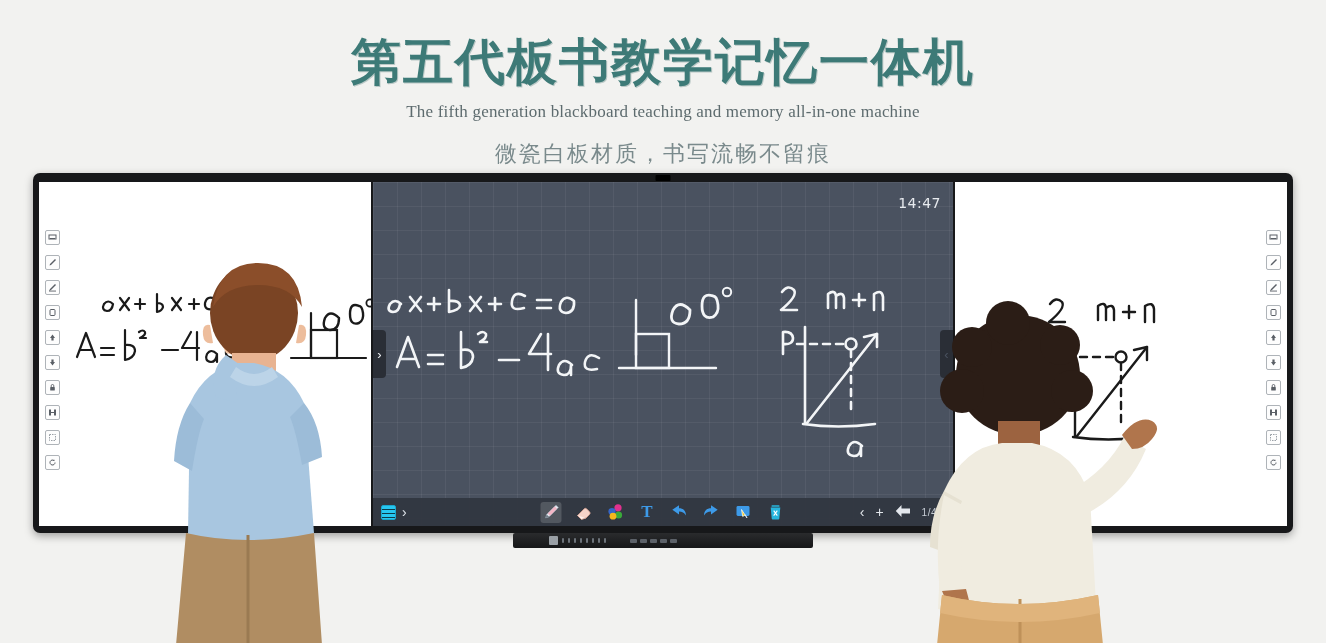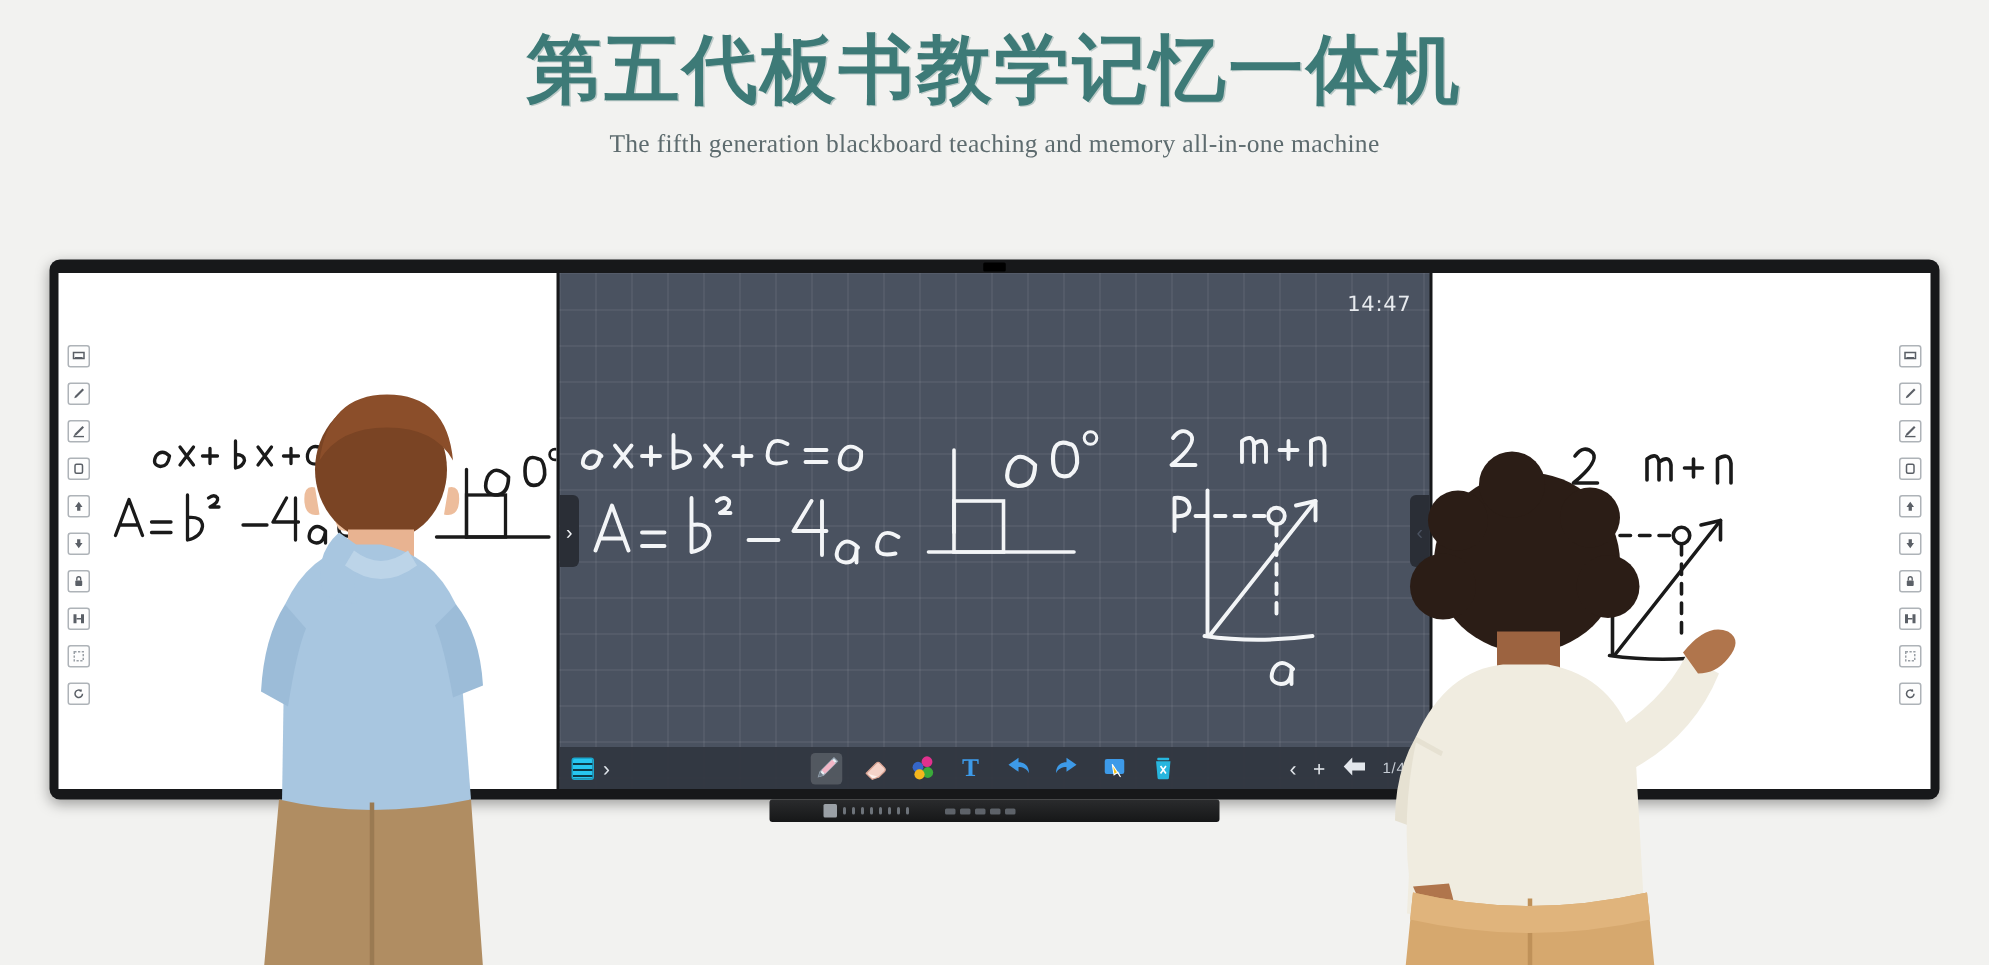--- a/index.html
+++ b/index.html
@@ -6,21 +6,21 @@
   html, body {
     width: 1326px; height: 643px;
     overflow: hidden;
     background: #f2f2f0;
     font-family: "Liberation Sans", sans-serif;
   }
 
   
   #promo-header {
     width: 1326px;
-    padding-top: 18px;
+    padding-top: 34px;
     text-align: center;
     background: #f2f2f0;
   }
   #promo-title {
     font-family: "Liberation Serif", serif;
     font-size: 50px;
     font-weight: bold;
     color: #3d7a77;
     letter-spacing: 2px;
     line-height: 1.15;
@@ -217,20 +217,21 @@
   .person { position: absolute; z-index: 9; }
   #person-left  { left: 118px; top: 65px; }
   #person-right { left: 900px; top: 125px; }
 </style>
 </head>
 <body>
 
 <div id="promo-header">
   <div id="promo-title">第五代板书教学记忆一体机</div>
   <div id="promo-subtitle-en">The fifth generation blackboard teaching and memory all-in-one machine</div>
+  <div id="promo-subtitle-cn">微瓷白板材质，书写流畅不留痕</div>
 </div>
 
 <div id="device-area">
 
   <div id="device-frame">
     <div id="camera-notch"></div>
 
     <div id="screens-row">
 
       <div class="whiteboard" id="whiteboard-left">

